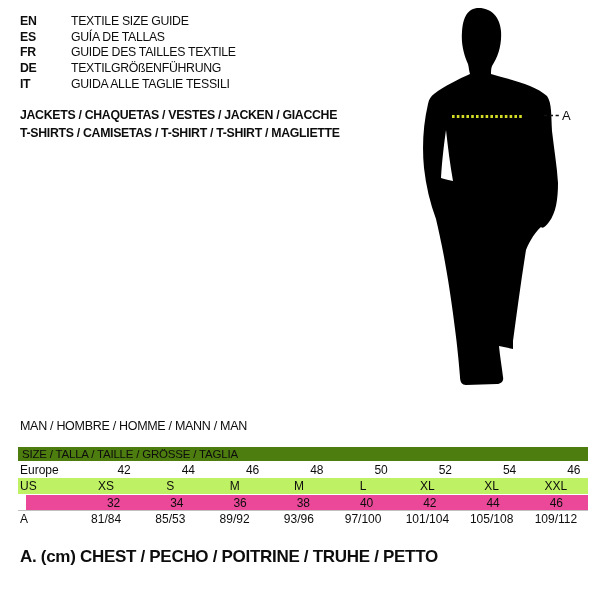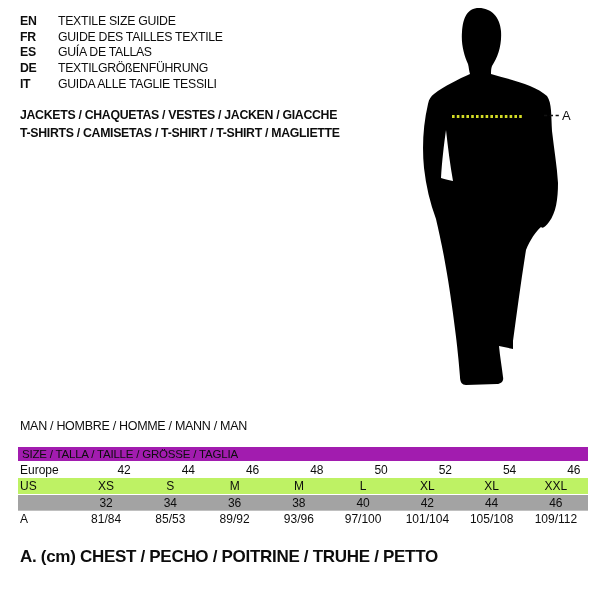--- a/index.html
+++ b/index.html
@@ -3,21 +3,21 @@
 <meta charset="utf-8">
 <style>
   * { margin:0; padding:0; box-sizing:border-box; }
   html,body { background:#ffffff; }
   .page {
     position:relative; width:600px; height:600px; background:#ffffff;
     font-family:"Liberation Sans", sans-serif; color:#0d0d0d; overflow:hidden;
   }
   
   .lang-block { position:absolute; left:20px; top:13px; }
-  .lang-row { display:flex; align-items:center; height:15.8px; }
+  .lang-row { display:flex; align-items:center; height:15.8px;gap:13px; }
   .lang-code { width:38px; font-weight:bold; font-size:12.3px; letter-spacing:-0.3px; }
   .lang-label { font-weight:normal; font-size:12.3px; letter-spacing:-0.3px; white-space:nowrap; }
   
   .garment-block { position:absolute; left:20px; top:106px; }
   .garment-line { font-weight:bold; font-size:12.3px; letter-spacing:-0.3px; line-height:18px; white-space:nowrap; }
   
   .figure-svg { position:absolute; left:0; top:0; display:block; }
   .measure-label { position:absolute; left:562px; top:108px; font-size:13px; color:#111; }
   
   .section-title { position:absolute; left:20px; top:419px; font-weight:normal; font-size:12.5px; letter-spacing:-0.3px; white-space:nowrap;text-align:center; }
@@ -40,26 +40,26 @@
 <body>
 
 <div class="page">
 
   <div class="lang-block">
     <div class="lang-row">
       <span class="lang-code">EN</span>
       <span class="lang-label">TEXTILE SIZE GUIDE</span>
     </div>
     <div class="lang-row">
+      <span class="lang-code">ES</span>
+      <span class="lang-label">GUÍA DE TALLAS</span>
+    </div>
+    <div class="lang-row">
       <span class="lang-code">FR</span>
       <span class="lang-label">GUIDE DES TAILLES TEXTILE</span>
-    </div>
-    <div class="lang-row">
-      <span class="lang-code">ES</span>
-      <span class="lang-label">GUÍA DE TALLAS</span>
     </div>
     <div class="lang-row">
       <span class="lang-code">DE</span>
       <span class="lang-label">TEXTILGRÖßENFÜHRUNG</span>
     </div>
     <div class="lang-row">
       <span class="lang-code">IT</span>
       <span class="lang-label">GUIDA ALLE TAGLIE TESSILI</span>
     </div>
   </div>
@@ -106,21 +106,21 @@
       C 442 161 444 144 446 130
       Z"></path>
     <line x1="452" y1="116.5" x2="523" y2="116.5" stroke="#d4dc26" stroke-width="3.2" stroke-dasharray="2.6 2.2"></line>
     <line x1="544" y1="115.5" x2="560" y2="115.5" stroke="#111111" stroke-width="1.6" stroke-dasharray="3.2 2.6"></line>
   </svg>
   <span class="measure-label">A</span>
 
   <div class="section-title">MAN / HOMBRE / HOMME / MANN / MAN</div>
 
   <div class="size-table">
-    <div class="table-header" style="background:#a21caf;">SIZE / TALLA / TAILLE / GRÖSSE / TAGLIA</div>
+    <div class="table-header" style="background:#4d7c0f;">SIZE / TALLA / TAILLE / GRÖSSE / TAGLIA</div>
 
     <div class="t-row tall" style="background:#ffffff;gap:36px;">
       <span class="t-cell t-label">Europe</span>
       <span class="t-cell">42</span>
       <span class="t-cell">44</span>
       <span class="t-cell">46</span>
       <span class="t-cell">48</span>
       <span class="t-cell">50</span>
       <span class="t-cell">52</span>
       <span class="t-cell">54</span>
@@ -132,21 +132,21 @@
       <span class="t-cell">XS</span>
       <span class="t-cell">S</span>
       <span class="t-cell">M</span>
       <span class="t-cell">M</span>
       <span class="t-cell">L</span>
       <span class="t-cell">XL</span>
       <span class="t-cell">XL</span>
       <span class="t-cell">XXL</span>
     </div>
 
-    <div class="t-row row-blank" style="background:#a3a3a3;">
+    <div class="t-row row-blank" style="background:#ec4899;margin-left:8px;">
       <span class="t-cell t-label"></span>
       <span class="t-cell">32</span>
       <span class="t-cell">34</span>
       <span class="t-cell">36</span>
       <span class="t-cell">38</span>
       <span class="t-cell">40</span>
       <span class="t-cell">42</span>
       <span class="t-cell">44</span>
       <span class="t-cell">46</span>
     </div>

